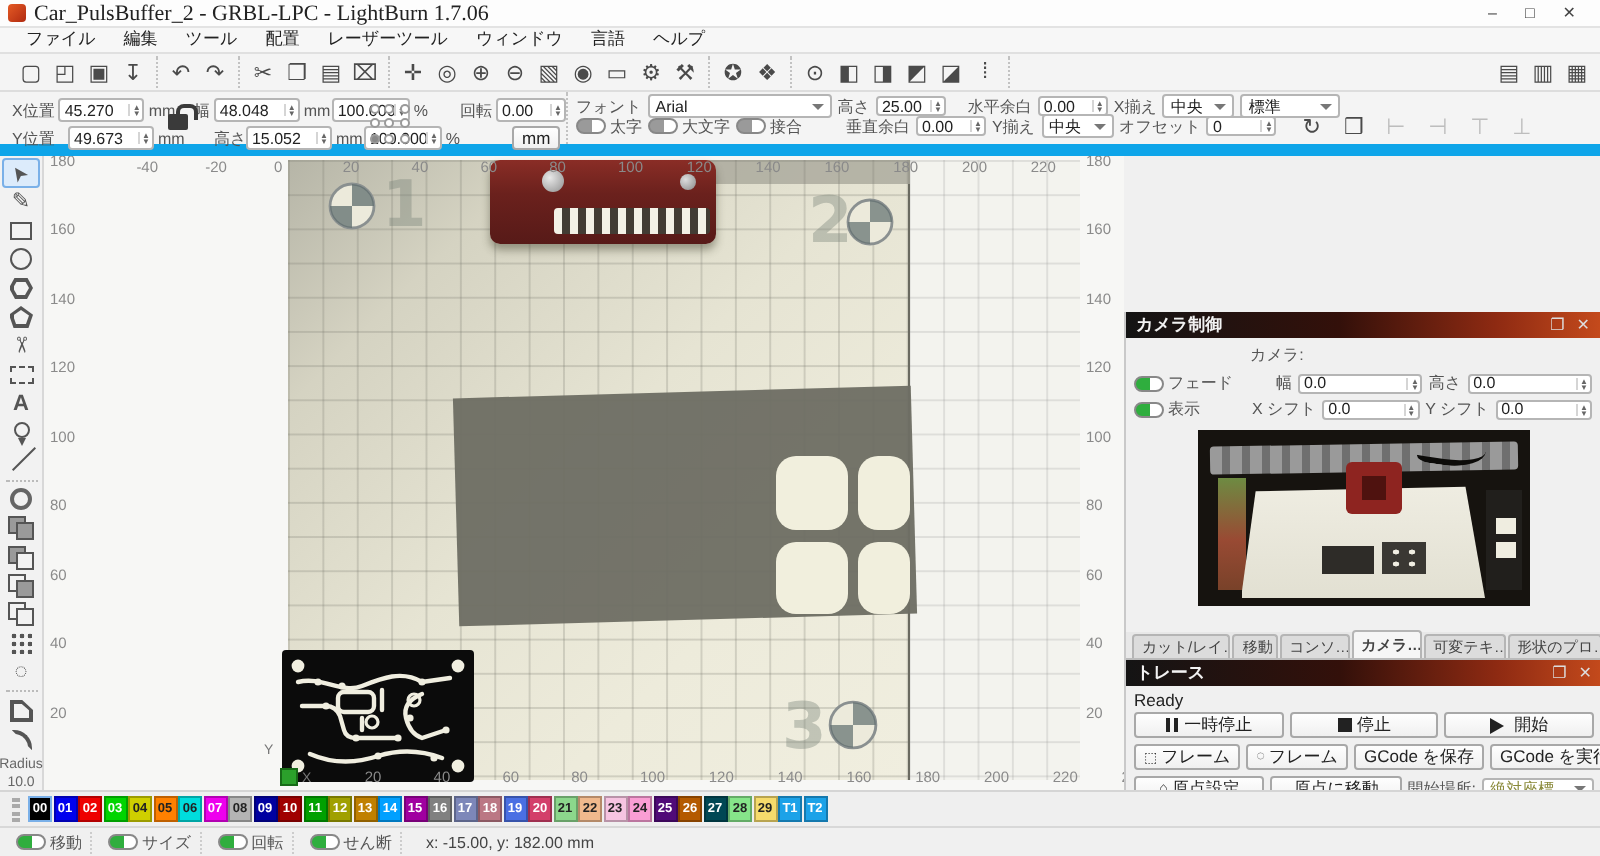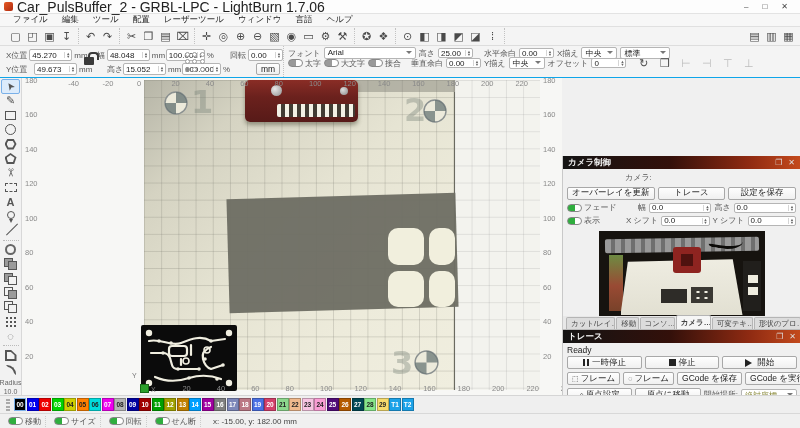--- a/index.html
+++ b/index.html
@@ -2,44 +2,44 @@
 <html><head>
 <meta charset="utf-8">
 <style>
   *{margin:0;padding:0;box-sizing:border-box;}
   html,body{width:800px;height:428px;overflow:hidden;}
   body{font-family:"Liberation Sans","DejaVu Sans",sans-serif;font-size:9px;color:#333;background:#f0f0f0;position:relative;}
 
   
   .titlebar{height:14px;background:#fdfdfd;border-bottom:1px solid #e3e3e3;display:flex;align-items:center;padding:0 4px;}
   .app-ico{width:9px;height:9px;border-radius:2px;background:linear-gradient(135deg,#e55b25,#b02a10);margin-right:4px;flex:none;}
-  .titletext{font-size:14px;color:#222;}
+  .titletext{font-size:11px;color:#222;font-family:Liberation Serif, serif;}
   .wctrl{margin-left:auto;display:flex;gap:14px;padding-right:8px;color:#444;font-size:8px;}
   .wctrl span{cursor:default;}
 
   
   .menubar{height:13px;background:#f7f7f7;border-bottom:1px solid #e0e0e0;display:flex;align-items:center;gap:0;padding-left:6px;}
   .menubar span{padding:0 7px;font-size:8.5px;color:#222;}
 
   
   .tb1{height:19px;background:#f4f4f4;border-bottom:1px solid #ddd;display:flex;align-items:center;padding-left:4px;}
   .tb1 .grp{display:flex;align-items:center;padding:0 3px;border-right:1px dotted #c2c2c2;}
   .tb1 .grp:last-child{border-right:none;}
   .tbi{width:17px;height:16px;display:flex;align-items:center;justify-content:center;font-size:11px;color:#4a4a4a;}
   .tbi.dis{color:#bdbdbd;}
   .tb1 .spacer{flex:1;}
 
-  .tb2{height:32px;background:#f4f4f4;border-bottom:1px solid #0ea5e9;display:flex;position:relative;}
+  .tb2{height:32px;background:#f4f4f4;border-bottom:6px solid #0ea5e9;display:flex;position:relative;}
   .xf{width:284px;position:relative;padding:2px 0 0 6px;border-right:1px dotted #c2c2c2;}
   .xfrow{display:flex;align-items:center;height:14px;gap:2px;}
   .lab{color:#555;font-size:8px;white-space:nowrap;}
   .spin{display:inline-flex;align-items:center;background:#fff;border:1px solid #b5b5b5;border-radius:2px;height:12px;}
   .spin .v{padding:0 2px;font-size:8px;color:#222;min-width:26px;text-align:left;}
   .spin .ar{display:flex;flex-direction:column;justify-content:center;line-height:3px;font-size:4px;color:#666;padding:0 1px;border-left:1px solid #d5d5d5;}
-  .combo{display:inline-flex;justify-content:space-between;background:#fff;border:1px solid #b5b5b5;border-radius:2px;height:12px;padding:0 3px;font-size:8px;color:#222;}
+  .combo{display:inline-flex;align-items:center;justify-content:space-between;background:#fff;border:1px solid #b5b5b5;border-radius:2px;height:12px;padding:0 3px;font-size:8px;color:#222;}
   .combo::after{content:"";width:0;height:0;border:3px solid transparent;border-top-color:#777;margin:3px 0 0 3px;}
   .btn{display:inline-flex;align-items:center;justify-content:center;background:linear-gradient(#fefefe,#f0f0f0);border:1px solid #a8a8a8;border-radius:2px;font-size:8.5px;color:#222;height:13px;padding:0 4px;white-space:nowrap;}
   .lock{position:absolute;left:84px;top:11px;width:10px;height:8px;background:#3a3a3a;border-radius:1px;}
   .lock::before{content:"";position:absolute;left:4px;top:-5px;width:7px;height:6px;border:2px solid #3a3a3a;border-bottom:none;border-radius:4px 4px 0 0;}
   .anchor9{position:absolute;left:184px;top:5px;width:22px;height:22px;display:grid;grid-template-columns:repeat(3,1fr);place-items:center;}
   .anchor9 i{width:5px;height:5px;border:1px solid #9a9a9a;border-radius:50%;background:#fff;}
   .anchor9 i.on{background:#888;}
   .fontbar{flex:1;position:relative;padding:2px 0 0 4px;}
   .frow{display:flex;align-items:center;height:10px;gap:3px;margin-bottom:0px;}
   .tglbtn{display:inline-flex;align-items:center;gap:2px;}
@@ -317,21 +317,21 @@
           <span class="lab">太字</span>
         </span>
       <span class="tglbtn">
           <i class="tgl grey"></i>
           <span class="lab">大文字</span>
         </span>
       <span class="tglbtn">
           <i class="tgl grey"></i>
           <span class="lab">接合</span>
         </span>
-      <span class="lab" style="margin-left:7px">垂直余白</span>
+      <span class="lab" style="margin-left:19px">垂直余白</span>
       <span class="spin" style="height:10px">
           <span class="v" style="width:20px">0.00</span>
           <span class="ar">▲<br>▼</span>
         </span>
       <span class="lab">Y揃え</span>
       <span class="combo" style="width:36px">
           <span>中央</span>
         </span>
       <span class="lab">オフセット</span>
       <span class="spin" style="height:10px">
@@ -561,25 +561,20 @@
     <div class="docktitle">
       <span>カメラ制御</span>
       <span class="dti">
           <span>❐</span>
           <span>✕</span>
         </span>
     </div>
     <div class="prow camselrow">
       <span class="lab" style="margin-left:58px">カメラ:</span>
     </div>
-    <div class="prow cambtns">
-      <span class="btn">オーバーレイを更新</span>
-      <span class="btn">トレース</span>
-      <span class="btn">設定を保存</span>
-    </div>
     <div class="prow camtoggles">
       <span class="tglbtn" style="width:56px">
           <i class="tgl"></i>
           <span class="lab">フェード</span>
         </span>
       <span class="lab" style="margin-left:12px">幅</span>
       <span class="spin" style="height:10px;flex:1">
           <span class="v" style="flex:1">0.0</span>
           <span class="ar">▲<br>▼</span>
         </span>

